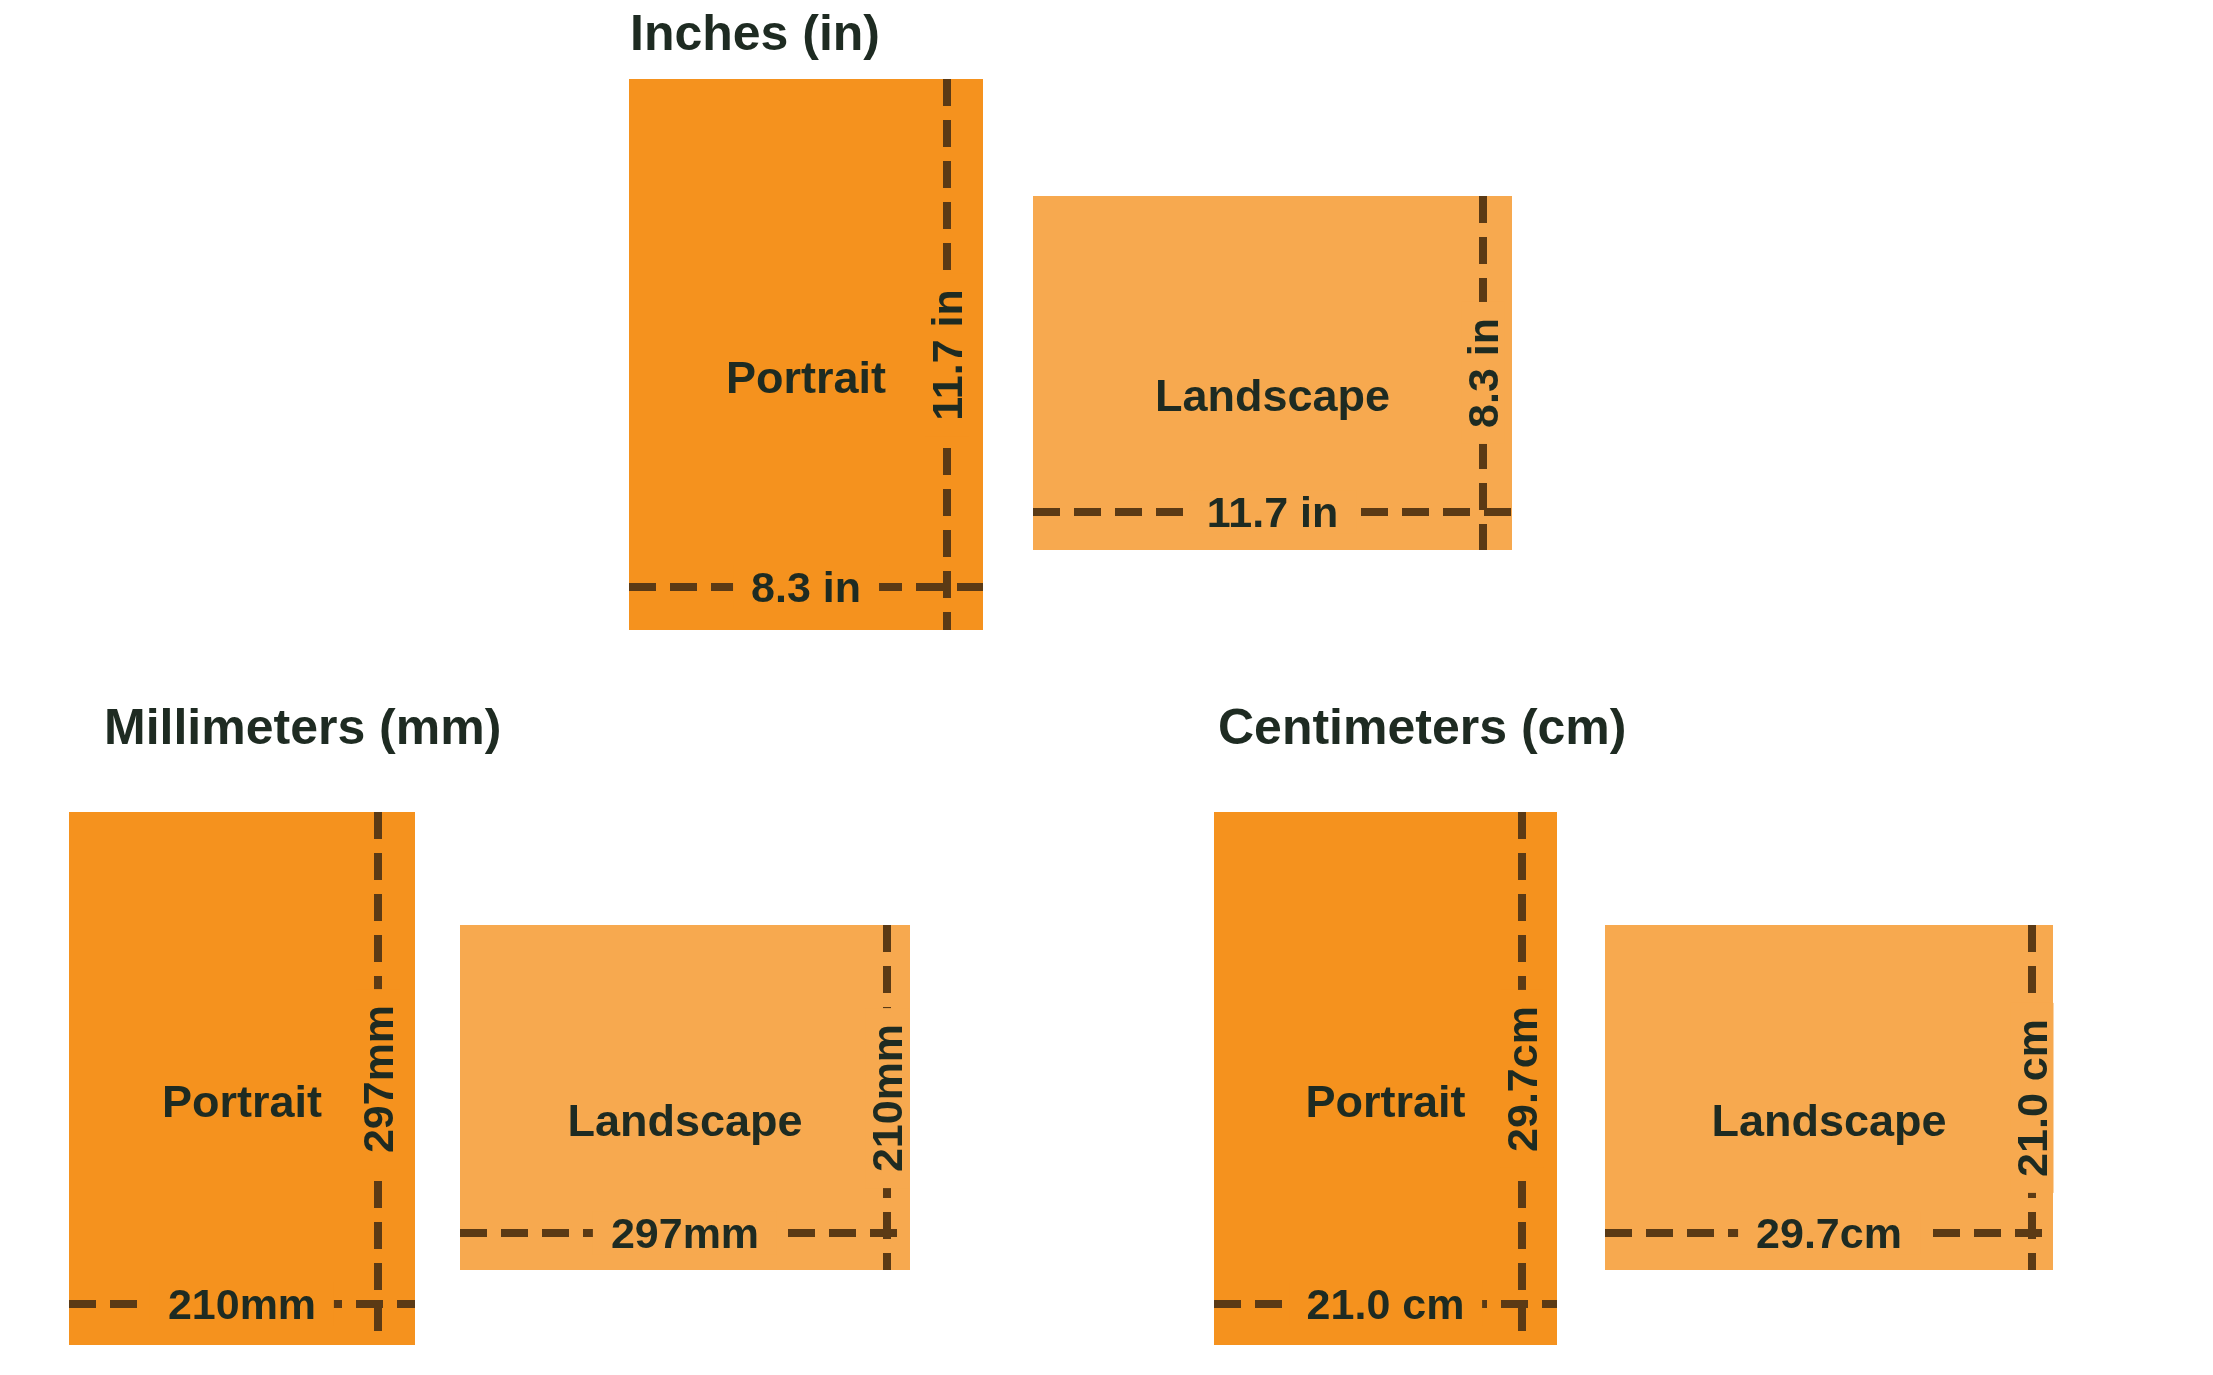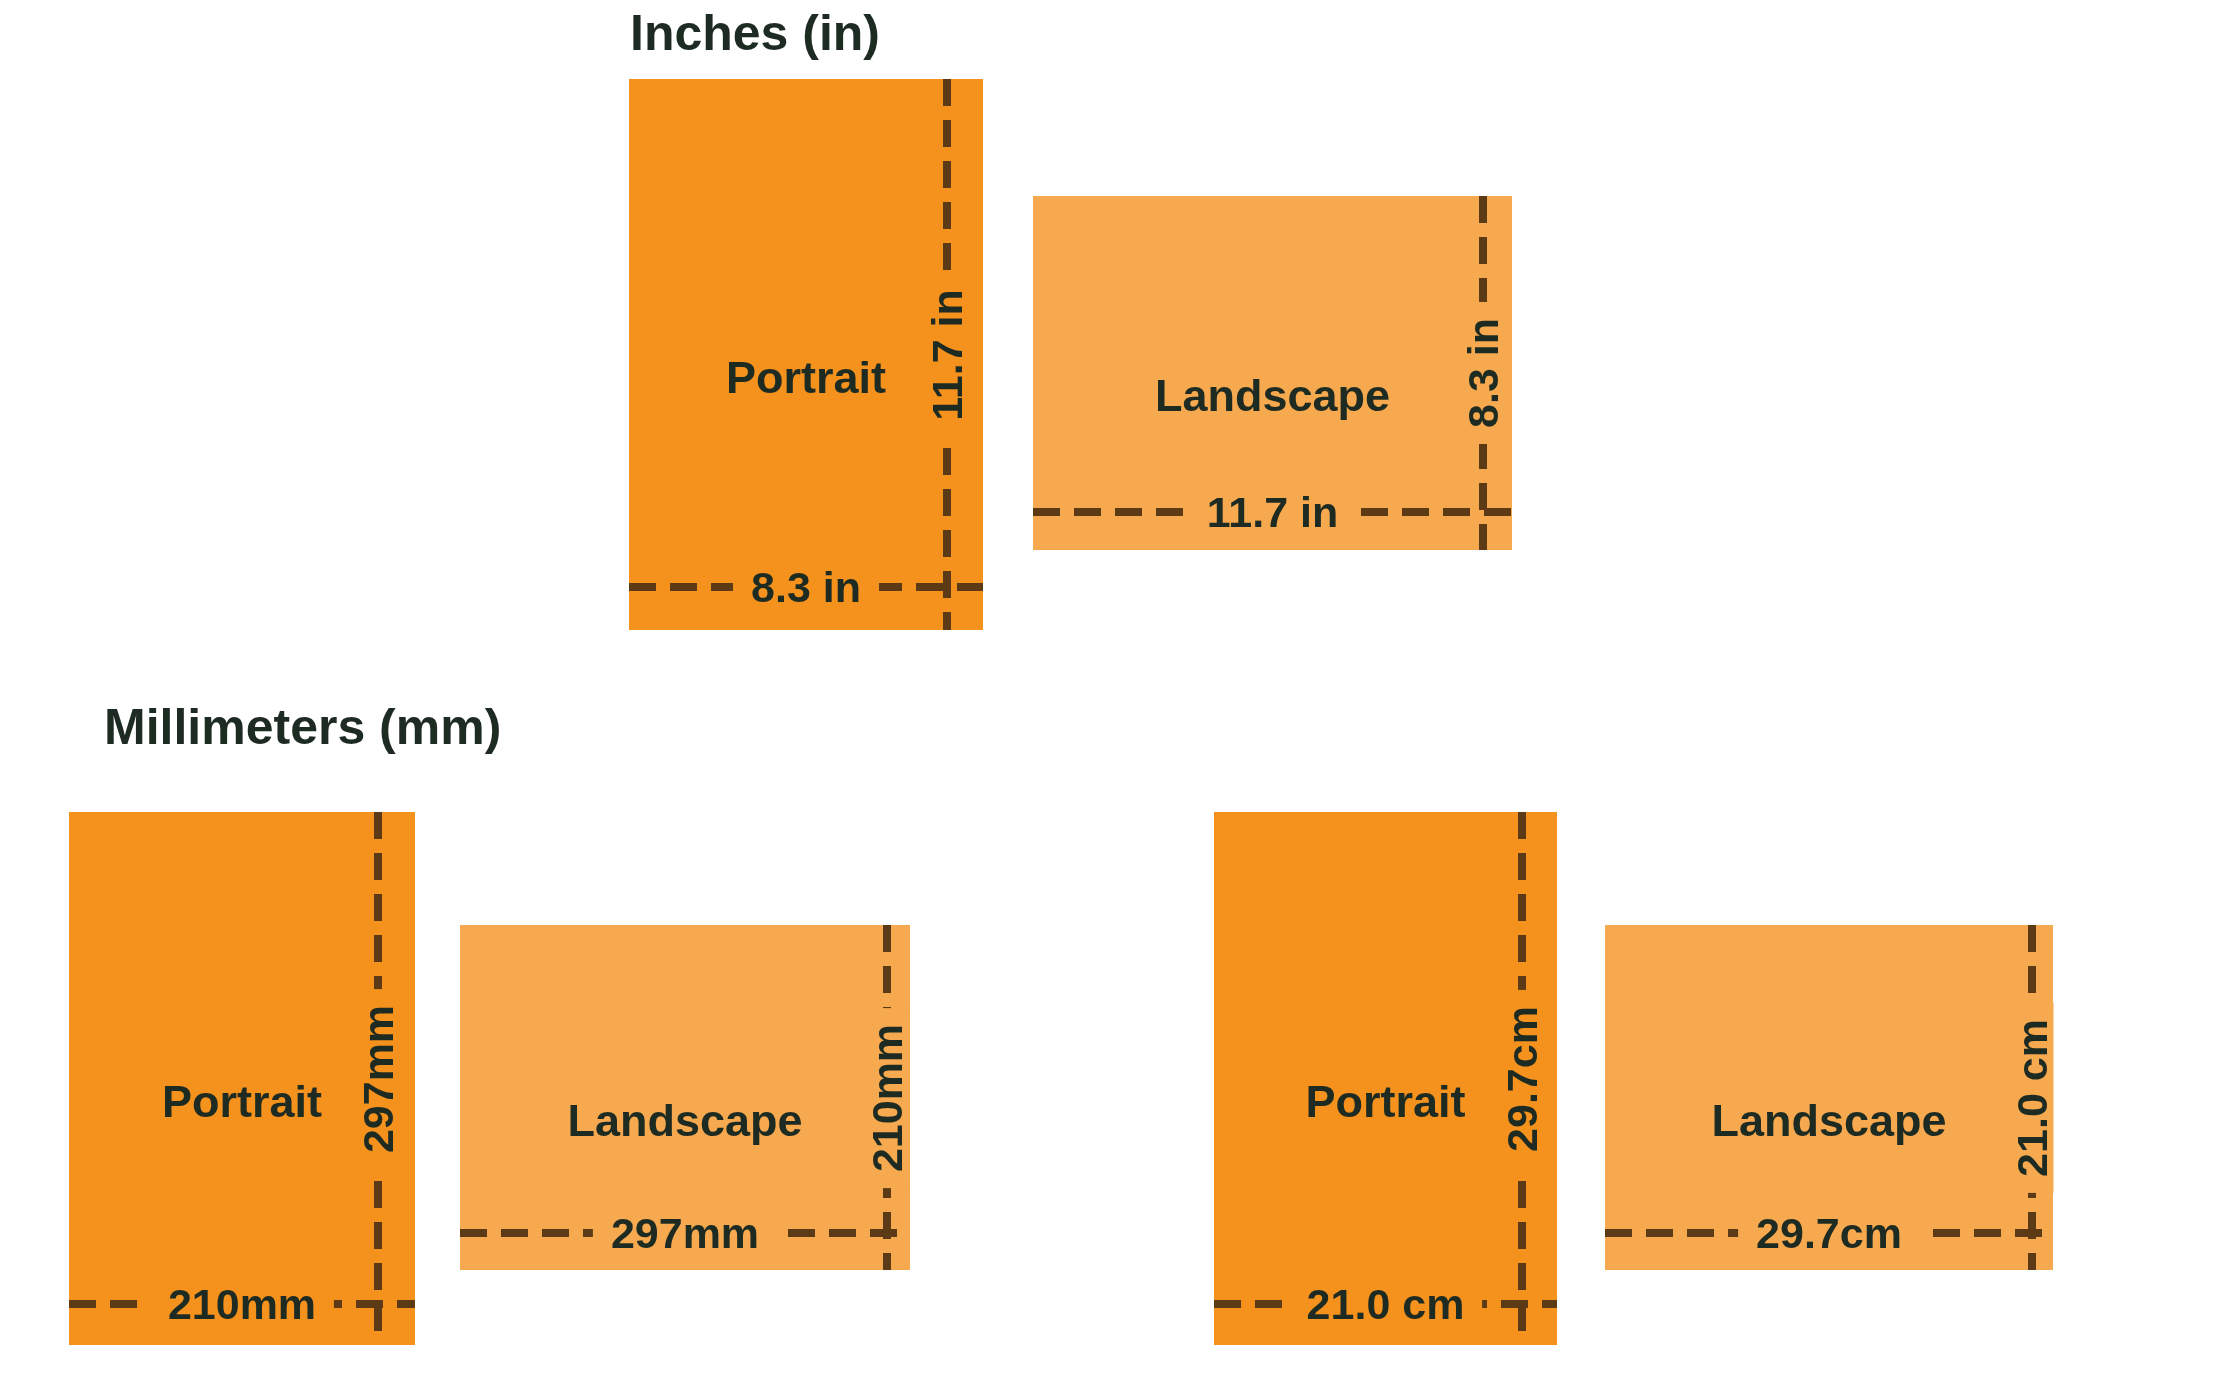--- a/index.html
+++ b/index.html
@@ -114,20 +114,21 @@
   </div>
 
   <div class="sheet landscape r4">
     <div class="vline"></div>
     <div class="hline"></div>
     <span class="dim vdim">210mm</span>
     <span class="dim hdim">297mm</span>
     <span class="sheet-label">Landscape</span>
   </div>
 
+  <div class="sec-title t-cm">Centimeters (cm)</div>
 
   <div class="sheet portrait r5">
     <div class="vline"></div>
     <div class="hline"></div>
     <span class="dim vdim">29.7cm</span>
     <span class="dim hdim">21.0 cm</span>
     <span class="sheet-label">Portrait</span>
   </div>
 
   <div class="sheet landscape r6">

